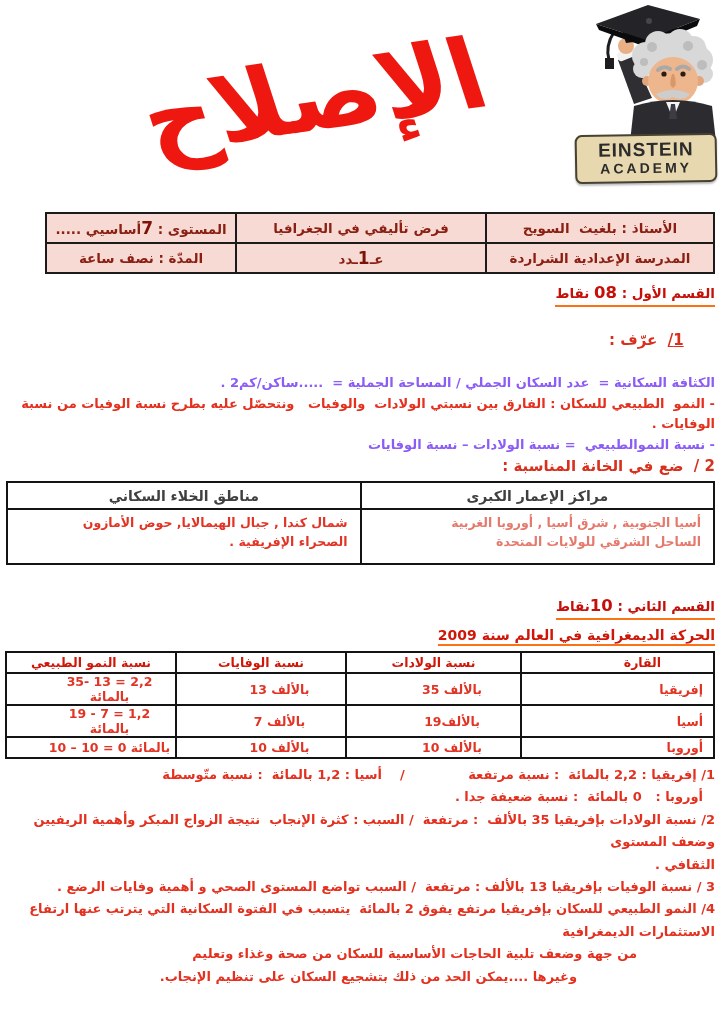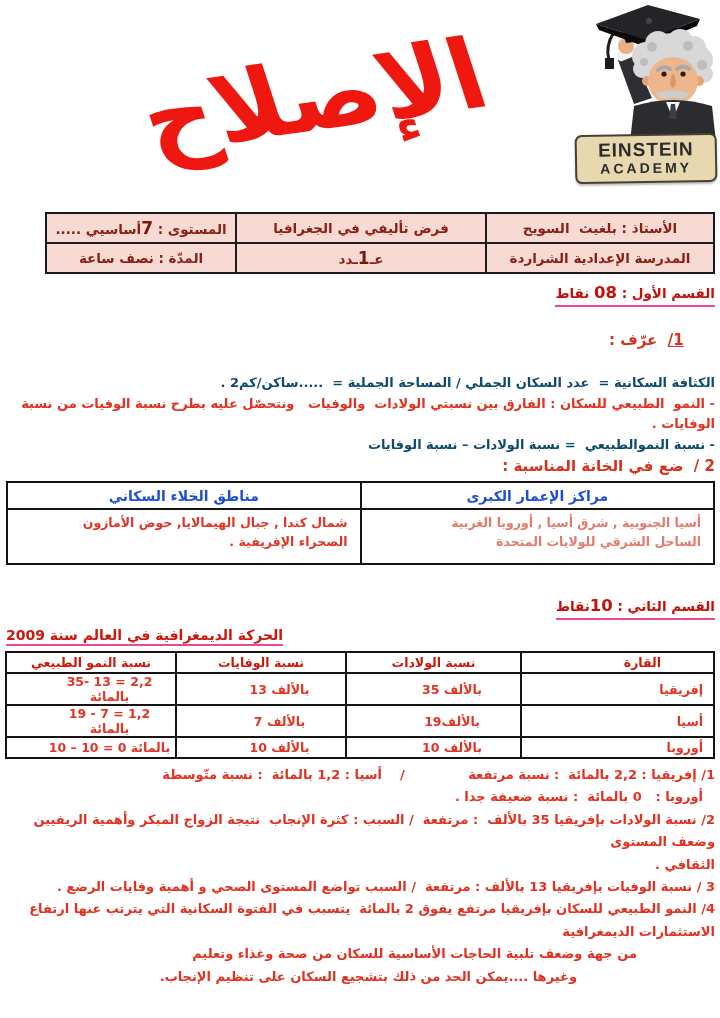--- a/index.html
+++ b/index.html
@@ -38,38 +38,38 @@
     text-align:center;height:28px;padding:0 4px;white-space:pre-wrap;
   }
   .info .big{font-size:17px;font-weight:900;color:#7c1308;}
 
   
   .content{
     position:absolute;top:282px;left:6px;right:5px;direction:rtl;
     color:#e3301f;font-weight:700;font-size:13px;
   }
   .line{white-space:pre-wrap;line-height:20.5px;text-align:right;}
-  .lighter{color:#0c4a6e;}
+  .lighter{color:#8b5cf6;}
   .sec-h{color:#c5100a;font-size:13.5px;font-weight:800;line-height:22px;}
-  .u{display:inline-block;border-bottom:2px solid #ec4899;padding-bottom:1px;}
+  .u{display:inline-block;border-bottom:2px solid #f97316;padding-bottom:1px;}
   .sec-num{font-size:16.5px;}
   .q-line{color:#d8301d;font-size:15px;line-height:22px;}
   .q-num{text-decoration:underline;font-weight:900;}
 
   
   .t1{width:100%;margin:4px 0 2px;table-layout:fixed;}
   .t1 td{border:2px solid #141414;}
-  .t1 .th{height:23px;text-align:center;font-size:14px;font-weight:800;color:#1d4ed8;margin-left:37px;}
+  .t1 .th{height:23px;text-align:center;font-size:14px;font-weight:800;color:#404040;margin-left:37px;}
   .t1 .bd{height:50px;vertical-align:top;padding:3px 12px 0;font-size:12.5px;line-height:19px;text-align:right;}
   .t1 .bd.c1{color:#e4796c;font-weight:700;}
   .t1 .bd.c2{color:#e23425;font-weight:800;}
 
   
   .sec2{margin-top:30px;}
-  .tbl-title{text-align:left;margin:7px 0 5px;font-size:14px;}
+  .tbl-title{text-align:right;margin:7px 0 5px;font-size:14px;}
   .tbl-title .u{color:#ce1709;font-weight:800;}
 
   .t2{width:100%;table-layout:fixed;}
   .t2 td{border:2px solid #141414;font-size:12.5px;font-weight:800;height:19px;padding:0 4px;}
   .t2 .hd{color:#ce1709;text-align:center;}
   .t2 .cont{color:#e23425;text-align:right;padding-right:10px;margin-left:25px;}
   .t2 .val{color:#e23425;text-align:center;direction:ltr;padding-left:41px;}
   .t2 .hd-cont{text-align:right;padding-right:52px;}
 
   .analysis{margin-top:5px;}

